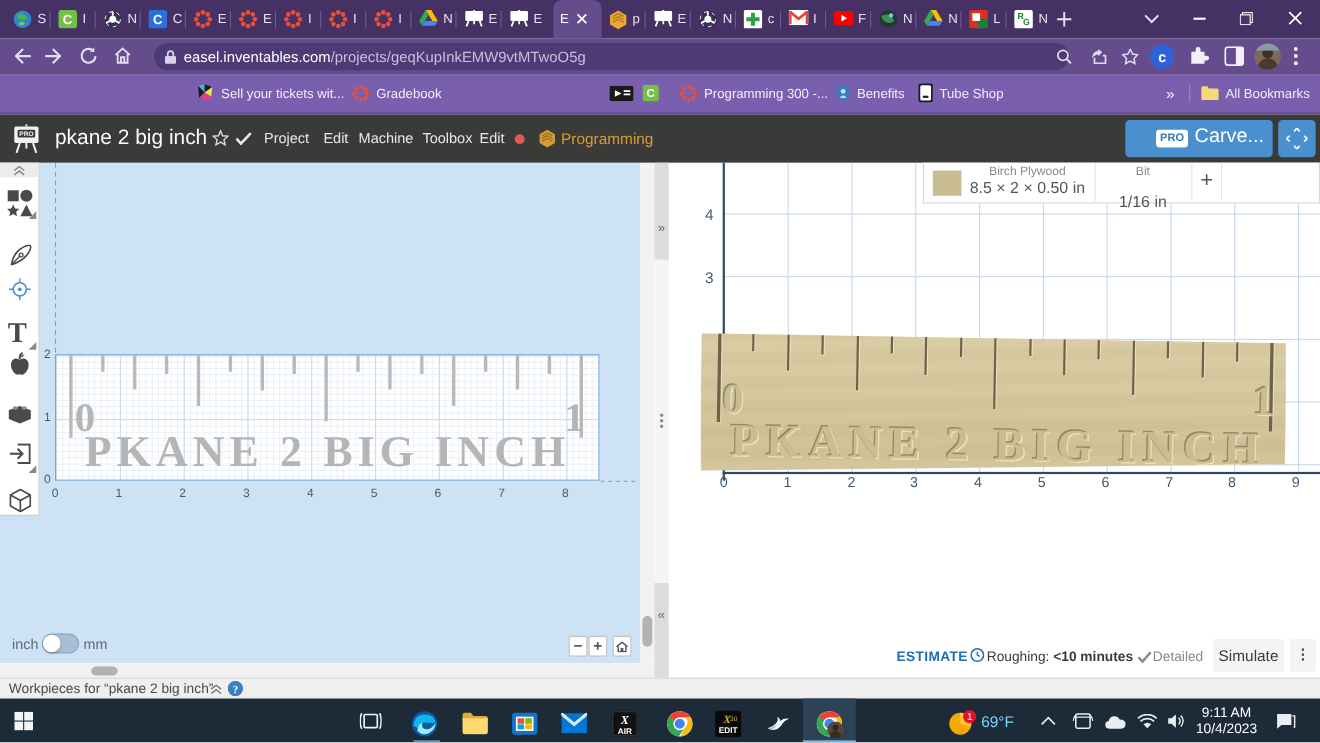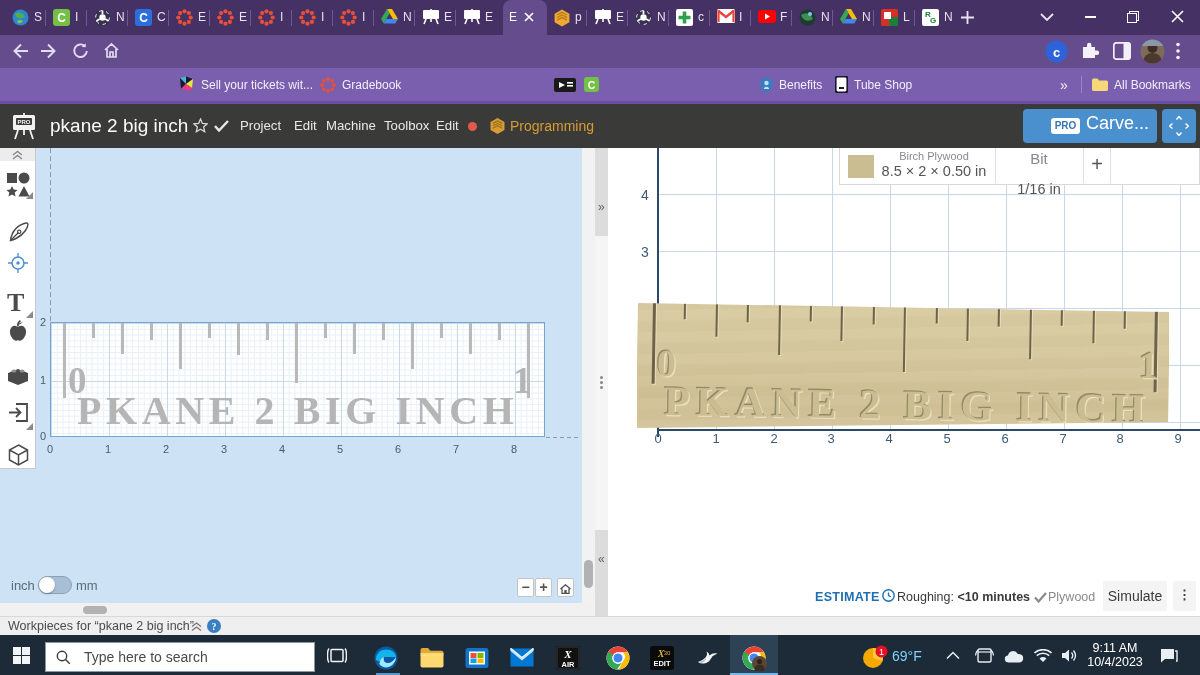--- a/index.html
+++ b/index.html
@@ -273,20 +273,38 @@
     <svg class="abs" style="left:40px;top:8px" width="17" height="16">
         <path d="M8 1.5 L14.5 8 L8 14.5 M14 8 L1 8" stroke="#e3dcf0" stroke-width="1.9" fill="none"></path>
       </svg>
     <svg class="abs" style="left:72px;top:7px" width="17" height="17" viewBox="0 0 17 17">
         <path d="M14.8 9 A6.3 6.3 0 1 1 13 4.3" stroke="#e3dcf0" stroke-width="1.9" fill="none"></path>
         <path d="M13.6 1.2 L13.8 5.3 L9.7 5.1 Z" fill="#e3dcf0"></path>
       </svg>
     <svg class="abs" style="left:103px;top:7px" width="17" height="17" viewBox="0 0 17 17">
         <path d="M2 8 L8.5 2 L15 8 M4 7 L4 15 L13 15 L13 7 M7 15 L7 10 L10 10 L10 15" stroke="#e3dcf0" stroke-width="1.7" fill="none"></path>
       </svg>
+    <div id="urlpill">
+      <svg class="abs" style="left:9px;top:6px" width="12" height="14" viewBox="0 0 12 14">
+          <rect x="1" y="6" width="10" height="7" rx="1" fill="#d9d2e8"></rect>
+          <path d="M3.5 6 L3.5 4 A2.5 2.5 0 0 1 8.5 4 L8.5 6" stroke="#d9d2e8" stroke-width="1.6" fill="none"></path>
+        </svg>
+      <span class="abs" style="left:27px;top:5px;font-size:13.5px;color:#fff;white-space:nowrap">easel.inventables.com<span style="color:#c9bfdd">/projects/geqKupInkEMW9vtMTwoO5g</span></span>
+      <svg class="abs" style="left:820px;top:5px" width="15" height="15" viewBox="0 0 15 15">
+          <circle cx="6.3" cy="6.3" r="4.6" stroke="#e3dcf0" stroke-width="1.6" fill="none"></circle>
+          <path d="M9.8 9.8 L13.6 13.6" stroke="#e3dcf0" stroke-width="1.8"></path>
+        </svg>
+      <svg class="abs" style="left:852px;top:5px" width="16" height="15" viewBox="0 0 16 15">
+          <path d="M10 3.5 L6.5 0.5 L6.5 2.2 Q1 3 0.8 9 Q3.2 5.8 6.5 5.6 L6.5 7.2 Z" fill="#e3dcf0"></path>
+          <path d="M3 8.5 L3 13.5 L13 13.5 L13 6.5 L10.5 6.5" stroke="#e3dcf0" stroke-width="1.5" fill="none"></path>
+        </svg>
+      <svg class="abs" style="left:880px;top:5px" width="15" height="15" viewBox="0 0 15 15">
+          <path d="M7.5 0.8 L9.6 5.1 L14.3 5.8 L10.9 9.1 L11.7 13.8 L7.5 11.6 L3.3 13.8 L4.1 9.1 L0.7 5.8 L5.4 5.1 Z" stroke="#e3dcf0" stroke-width="1.4" fill="none"></path>
+        </svg>
+    </div>
     <svg class="abs" style="left:1045px;top:5px" width="23" height="23">
         <circle cx="11.5" cy="11.5" r="11" fill="#2e62d9"></circle>
         <text x="11.5" y="16.5" font-size="13" font-weight="bold" fill="#fff" text-anchor="middle" font-family="Liberation Sans">c</text>
       </svg>
     <svg class="abs" style="left:1080px;top:6px" width="20" height="20" viewBox="0 0 20 20">
         <path d="M3 8 L7 8 L7 6 A2.2 2.2 0 0 1 11.4 6 L11.4 8 L15 8 L15 11.6 L17 11.6 A2.2 2.2 0 0 1 17 16 L15 16 L15 19 L3 19 Z" fill="#f3f0f9" transform="translate(0,-2)"></path>
       </svg>
     <svg class="abs" style="left:1113px;top:7px" width="18" height="18" viewBox="0 0 18 18">
         <rect x="0.8" y="0.8" width="16.4" height="16.4" rx="2.5" stroke="#f3f0f9" stroke-width="1.7" fill="none"></rect>
         <rect x="10.5" y="0.8" width="6.7" height="16.4" fill="#f3f0f9"></rect>
@@ -337,20 +355,32 @@
           <rect x="13" y="4" width="6" height="1.6" fill="#fff"></rect>
           <rect x="13" y="7" width="6" height="1.6" fill="#fff"></rect>
         </svg>
       </div>
     <div class="bm" style="left:584px">
         <svg class="ic" width="15" height="15">
           <rect width="15" height="15" rx="3" fill="#74c044"></rect>
           <text x="7.5" y="11.5" font-size="10.5" font-weight="bold" fill="#fff" text-anchor="middle" font-family="Liberation Sans">C</text>
         </svg>
       </div>
+    <div class="bm" style="left:618px"><svg class="ic" width="16" height="16" viewBox="0 0 17 17">
+          <g fill="#e8503a">
+            <circle cx="14.7" cy="8.5" r="2"></circle>
+            <circle cx="12.9" cy="12.9" r="2"></circle>
+            <circle cx="8.5" cy="14.7" r="2"></circle>
+            <circle cx="4.1" cy="12.9" r="2"></circle>
+            <circle cx="2.3" cy="8.5" r="2"></circle>
+            <circle cx="4.1" cy="4.1" r="2"></circle>
+            <circle cx="8.5" cy="2.3" r="2"></circle>
+            <circle cx="12.9" cy="4.1" r="2"></circle>
+          </g>
+        </svg>Programming 300 -...</div>
     <div class="bm" style="left:760px"><svg class="ic" width="13" height="16" viewBox="0 0 13 16">
           <path d="M6.5 0.5 L12.5 2.5 L12.5 8 Q12.5 13 6.5 15.5 Q0.5 13 0.5 8 L0.5 2.5 Z" fill="#3a7abf"></path>
           <circle cx="6.5" cy="6" r="2.2" fill="#bfe0f5"></circle>
           <path d="M4 11 Q6.5 8.5 9 11 L9 12 L4 12Z" fill="#bfe0f5"></path>
         </svg>Benefits</div>
     <div class="bm" style="left:835px"><svg class="ic" width="13" height="17" viewBox="0 0 13 17">
           <rect x="0.5" y="0.5" width="12" height="16" rx="2.5" stroke="#1a1a2e" stroke-width="2.2" fill="#fff"></rect>
           <rect x="4" y="11" width="5" height="2" fill="#1a1a2e"></rect>
         </svg>Tube Shop</div>
     <div class="bm" style="left:1060px;font-size:14px">»</div>
@@ -559,37 +589,37 @@
         </div>
       </div>
       <div id="infobar">
         <div class="abs" style="left:8px;top:8px;width:26px;height:23px;background:#cbbd92"></div>
         <div class="abs" style="left:38px;top:3px;width:112px;text-align:center">
             <div style="font-size:11px;color:#8a8a8a">Birch Plywood</div>
             <div style="font-size:14.5px;color:#555;white-space:nowrap;margin-top:1px">8.5 × 2 × 0.50 in</div>
           </div>
         <div class="abs" style="left:155px;top:0;width:1px;height:36px;background:#e0e0e0"></div>
         <div class="abs" style="left:156px;top:3px;width:86px;text-align:center">
-            <div style="font-size:15px;color:#8a8a8a">Bit</div>
+            <div style="font-size:11px;color:#8a8a8a">Bit</div>
             <div style="font-size:14.5px;color:#555;margin-top:14px">1/16 in</div>
           </div>
         <div class="abs" style="left:243px;top:0;width:1px;height:36px;background:#e0e0e0"></div>
         <div class="abs" style="left:244px;top:0;width:26px;height:36px;text-align:center;line-height:34px;font-size:20px;color:#555">+</div>
         <div class="abs" style="left:270px;top:0;width:1px;height:36px;background:#e0e0e0"></div>
       </div>
       <span class="abs" style="left:207px;top:442px;font-size:12.5px;font-weight:bold;color:#1f6fb2;letter-spacing:0.3px">ESTIMATE</span>
       <svg class="abs" style="left:274px;top:441px" width="13" height="13" viewBox="0 0 13 13">
           <circle cx="6.5" cy="6.5" r="5.7" stroke="#1f6fb2" stroke-width="1.4" fill="none"></circle>
           <path d="M6.5 3.5 L6.5 6.5 L8.8 7.8" stroke="#1f6fb2" stroke-width="1.3" fill="none"></path>
         </svg>
       <span class="abs" style="left:289px;top:442px;font-size:12.5px;color:#3a3a3a">Roughing: <b>&lt;10 minutes</b></span>
       <svg class="abs" style="left:426px;top:444px" width="13" height="11">
           <path d="M1 5.5 L4.6 9.5 L12 1" stroke="#8a8a8a" stroke-width="2.2" fill="none"></path>
         </svg>
-      <span class="abs" style="left:440px;top:442px;font-size:12.5px;color:#8a8a8a">Plywood</span>
+      <span class="abs" style="left:440px;top:442px;font-size:12.5px;color:#8a8a8a">Detailed</span>
       <div class="abs" style="left:495px;top:433px;width:64px;height:30px;background:#f4f4f4;border-radius:2px;text-align:center;line-height:30px;font-size:14px;color:#3a3a3a">Simulate</div>
       <div class="abs" style="left:565px;top:433px;width:23px;height:30px;background:#f4f4f4;border-radius:2px;text-align:center;line-height:28px;font-size:13px;color:#3a3a3a;font-weight:bold">⋮</div>
     </div>
   </div>
   <div id="workpieces">
     <span class="abs" style="left:8px;top:2px;font-size:12.5px">Workpieces for “pkane 2 big inch”</span>
     <svg class="abs" style="left:191px;top:5px" width="11" height="10">
         <path d="M1 4.5 L5.5 1 L10 4.5 M1 8.5 L5.5 5 L10 8.5" stroke="#777" stroke-width="1.3" fill="none"></path>
       </svg>
     <svg class="abs" style="left:207px;top:2px" width="14" height="14">
@@ -597,27 +627,20 @@
         <text x="7" y="11" font-size="10" font-weight="bold" fill="#fff" text-anchor="middle" font-family="Liberation Serif">?</text>
       </svg>
   </div>
   <div id="taskbar">
     <svg class="abs" style="left:13px;top:12px" width="17" height="17">
         <rect x="0" y="0" width="8" height="8" fill="#f2f4f6"></rect>
         <rect x="9" y="0" width="8" height="8" fill="#f2f4f6"></rect>
         <rect x="0" y="9" width="8" height="8" fill="#f2f4f6"></rect>
         <rect x="9" y="9" width="8" height="8" fill="#f2f4f6"></rect>
       </svg>
-    <div class="abs" style="left:45px;top:7px;width:270px;height:30px;background:#fff;border:1px solid #8a98a5;display:flex;align-items:center">
-      <svg style="margin-left:10px" width="15" height="15" viewBox="0 0 15 15">
-          <circle cx="6" cy="6" r="4.7" stroke="#3a3a3a" stroke-width="1.4" fill="none"></circle>
-          <path d="M9.5 9.5 L13.8 13.8" stroke="#3a3a3a" stroke-width="1.4"></path>
-        </svg>
-      <span style="margin-left:13px;font-size:14px;color:#4a4a4a">Type here to search</span>
-    </div>
     <svg class="abs" style="left:327px;top:12px" width="20" height="17" viewBox="0 0 20 17">
         <rect x="4" y="2.5" width="12" height="12" rx="1" stroke="#f2f4f6" stroke-width="1.5" fill="none"></rect>
         <path d="M2 1.5 Q0.5 3 0.5 8.5 Q0.5 14 2 15.5 M18 1.5 Q19.5 3 19.5 8.5 Q19.5 14 18 15.5" stroke="#f2f4f6" stroke-width="1.5" fill="none"></path>
       </svg>
     <svg class="abs" style="left:374px;top:11px" width="24" height="24" viewBox="0 0 24 24">
         <circle cx="12" cy="12" r="11.5" fill="#0c59a4"></circle>
         <path d="M2 14 Q2 4 12 3.5 Q21 3.5 22 11 L10 11 Q6 12 6 16 Q4 15 2 14Z" fill="#12b5ea"></path>
         <path d="M22 11 Q22 17 16 20.5 Q10 23 6 19 Q4.5 17.5 6 16 Q6 12 10 11 Q8.5 16 13 17 Q18 17.5 22 11Z" fill="#9cebff"></path>
         <path d="M2 14 Q3.5 21 11 22.5 Q7 19 7.5 14.5 Q7.8 11 10 11 L22 11 Q21 7 17 5.5 Q11 3.8 7 8 Q4 10.5 2 14Z" fill="#2bc3e8" opacity="0.0"></path>
       </svg>

